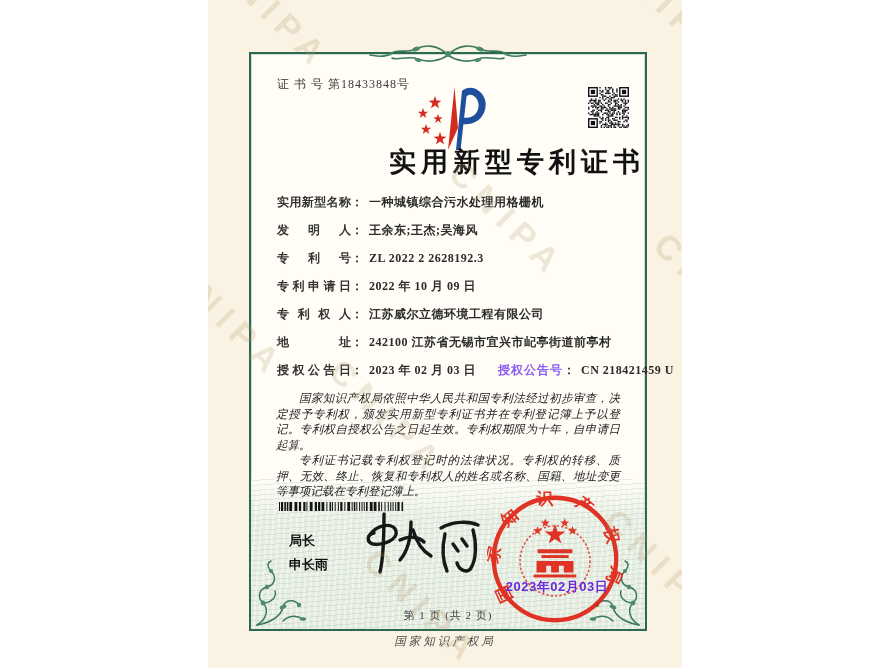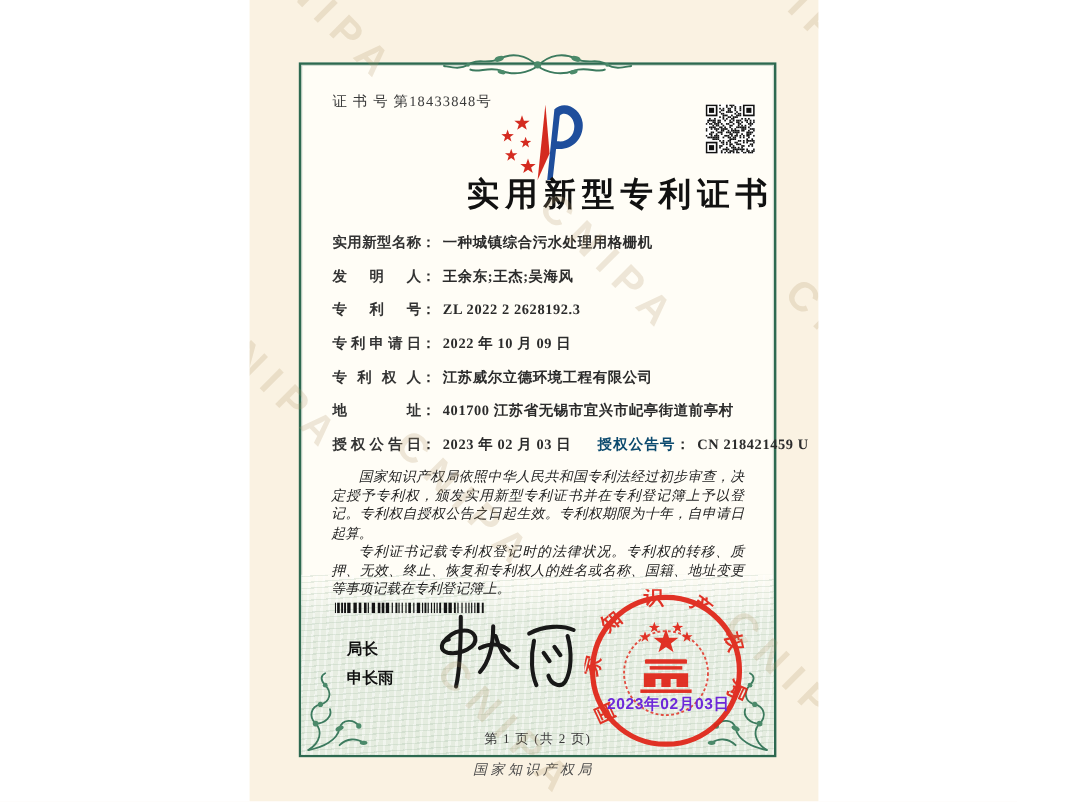--- a/index.html
+++ b/index.html
@@ -26,21 +26,21 @@
   .qr{position:absolute;left:337px;top:33px;width:41px;height:41px;background:#fff;}
   .title{position:absolute;left:0;top:90px;width:100%;text-align:right;font-size:27px;
          font-weight:bold;color:#111;letter-spacing:5px;}
   .fields{position:absolute;left:26px;top:140px;width:350px;font-size:12px;color:#2b2b2b;}
   .frow{height:14px;margin-bottom:14px;white-space:nowrap;font-weight:bold;}
   .flabel{display:inline-block;width:74px;text-align:justify;text-align-last:justify;
           vertical-align:top;color:#333;}
   .fcolon{margin-right:6px;}
   .fvalue{letter-spacing:0.5px;}
   .fpair2{margin-left:22px;}
-  .flabel2{letter-spacing:1px;color:#0c4a6e;}
+  .flabel2{letter-spacing:1px;color:#8b5cf6;}
   .paras{position:absolute;left:25px;top:337px;width:344px;font-size:11.5px;line-height:15.5px;
          font-style:italic;color:#222;text-align:justify;}
   .paras p{margin:0;text-indent:2em;}
   .barcode{position:absolute;left:28px;top:448px;width:126px;height:9px;}
   .signer-title{position:absolute;left:38px;top:478px;font-size:13px;font-weight:600;color:#101010;}
   .signer-name{position:absolute;left:38px;top:502px;font-size:13px;font-weight:600;color:#101010;}
   .signature{position:absolute;left:96px;top:452px;width:146px;height:88px;}
   .seal{position:absolute;left:236px;top:437px;width:136px;height:136px;opacity:0.93;}
   .seal-date{position:absolute;left:242px;top:524px;width:128px;text-align:center;font-size:13px;
              font-weight:bold;color:#6d28d9;letter-spacing:0.5px;z-index:3;
@@ -451,21 +451,21 @@
           </svg>
 
         <div class="title">实用新型专利证书</div>
 
         <div class="fields" id="fields">
             <div class="frow"><span class="flabel">实用新型名称</span><span class="fcolon">：</span><span class="fvalue">一种城镇综合污水处理用格栅机</span></div>
             <div class="frow"><span class="flabel">发明人</span><span class="fcolon">：</span><span class="fvalue">王余东;王杰;吴海风</span></div>
             <div class="frow"><span class="flabel">专利号</span><span class="fcolon">：</span><span class="fvalue">ZL 2022 2 2628192.3</span></div>
             <div class="frow"><span class="flabel">专利申请日</span><span class="fcolon">：</span><span class="fvalue">2022 年 10 月 09 日</span></div>
             <div class="frow"><span class="flabel">专利权人</span><span class="fcolon">：</span><span class="fvalue">江苏威尔立德环境工程有限公司</span></div>
-            <div class="frow"><span class="flabel">地址</span><span class="fcolon">：</span><span class="fvalue">401700 江苏省无锡市宜兴市屺亭街道前亭村</span></div>
+            <div class="frow"><span class="flabel">地址</span><span class="fcolon">：</span><span class="fvalue">242100 江苏省无锡市宜兴市屺亭街道前亭村</span></div>
             <div class="frow"><span class="flabel">授权公告日</span><span class="fcolon">：</span><span class="fvalue">2023 年 02 月 03 日</span><span class="fpair2"><span class="flabel2">授权公告号</span><span class="fcolon">：</span><span class="fvalue">CN 218421459 U</span></span></div>
           </div>
 
         <div class="paras" id="paras">
             <p>国家知识产权局依照中华人民共和国专利法经过初步审查，决定授予专利权，颁发实用新型专利证书并在专利登记簿上予以登记。专利权自授权公告之日起生效。专利权期限为十年，自申请日起算。</p>
             <p>专利证书记载专利权登记时的法律状况。专利权的转移、质押、无效、终止、恢复和专利权人的姓名或名称、国籍、地址变更等事项记载在专利登记簿上。</p>
           </div>
 
         <svg class="barcode" id="barcode-svg" viewBox="0 0 126 9" preserveAspectRatio="none">
             <rect x="0" y="0" width="1" height="9" fill="#141414"></rect>

